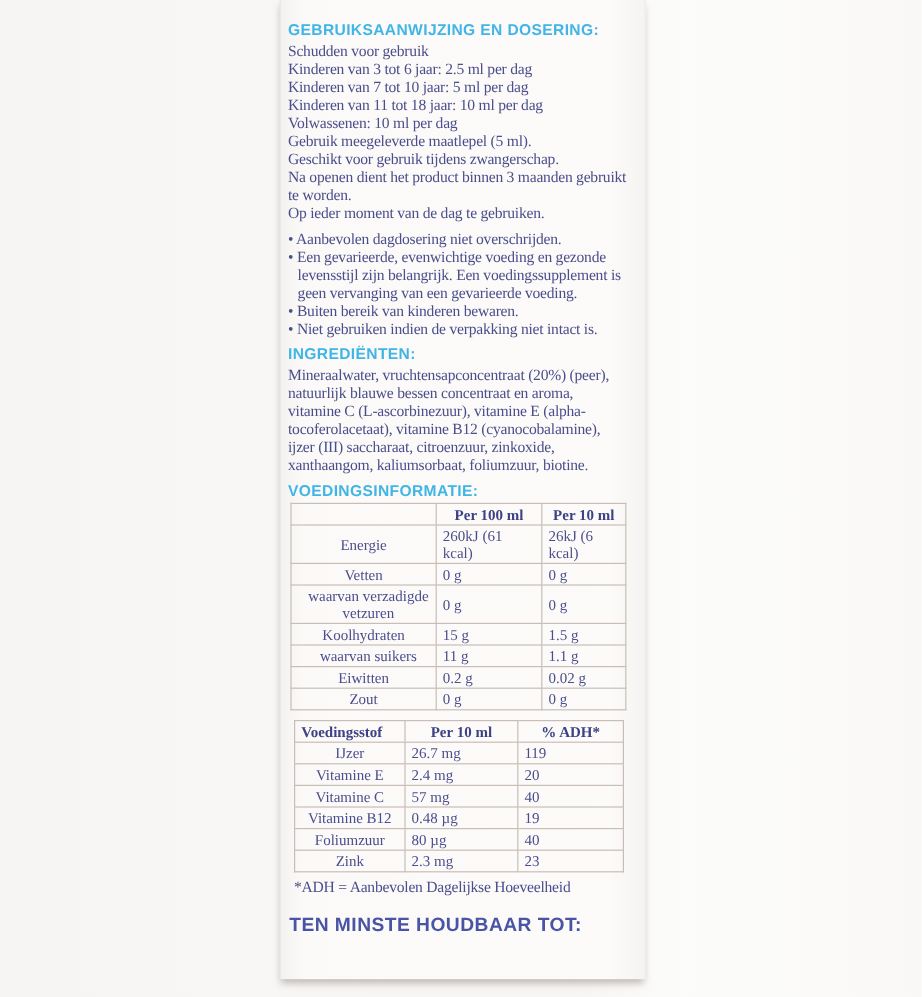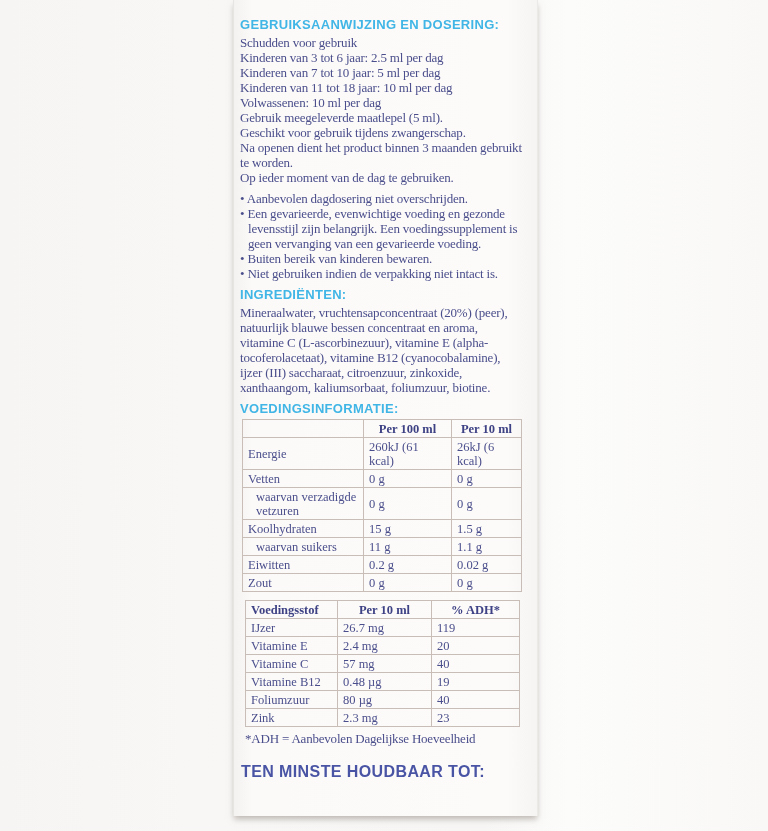--- a/index.html
+++ b/index.html
@@ -21,21 +21,21 @@
     margin:0 0 3px 0;
   }
   section{margin:0 0 6px 0;}
   .line,.warn,.para,.foot{
     font-size:13px;line-height:15px;color:#4b4e8c;letter-spacing:-.2px;margin:0;
   }
   .warn{padding-left:8px;text-indent:-8px;}
   table{border-collapse:collapse;font-size:12.5px;line-height:14px;color:#4b4e8c;table-layout:fixed;}
   td,th{border:1px solid #c8beb7;padding:1.5px 5px;overflow:hidden;}
   th{font-weight:bold;text-align:center;color:#3e4285;}
-  td.lbl{text-align:left;}
+  td.lbl{text-align:center;}
   td.val{text-align:left;}
   td.indent{padding-left:13px;}
   #t1{width:279px;margin:2px 13px 0 2px;}
   #t2{width:274px;margin:8px 0 0 5px;}
   #t2 th.first{text-align:left;}
   .foot{margin:4px 0 0 5px;}
   .footer{
     margin-top:17px;margin-left:1px;
     font-family:"Liberation Sans",sans-serif;font-weight:bold;
     font-size:16px;letter-spacing:.4px;color:#4a54a5;

